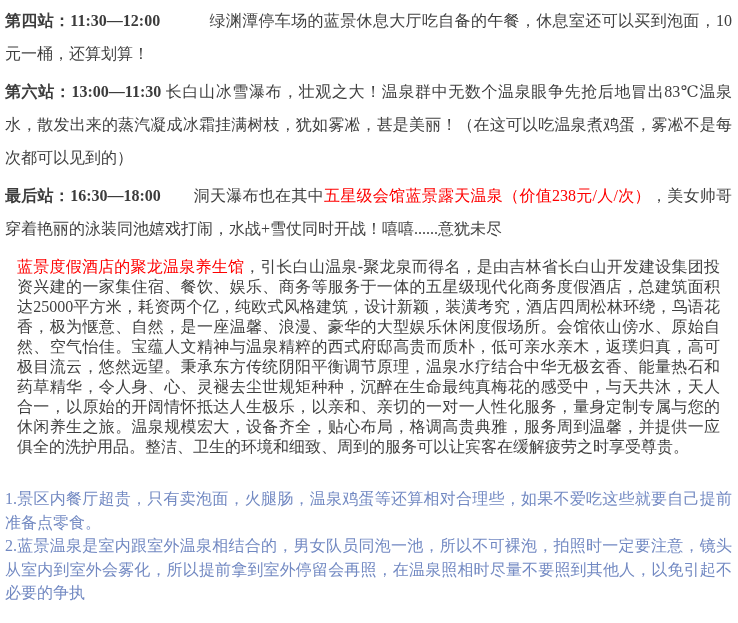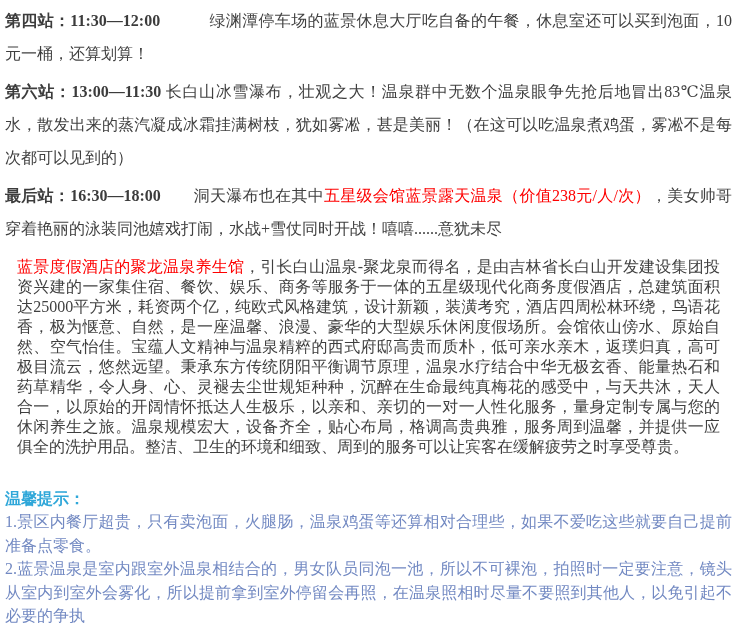--- a/index.html
+++ b/index.html
@@ -62,18 +62,17 @@
 
 
   <p class="station"><span class="station-prefix">第六站：13:00—11:30</span><span> 长白山冰雪瀑布，壮观之大！温泉群中无数个温泉眼争先抢后地冒出83℃温泉水，散发出来的蒸汽凝成冰霜挂满树枝，犹如雾凇，甚是美丽！（在这可以吃温泉煮鸡蛋，雾凇不是每次都可以见到的）</span></p>
 
 
   <p class="station"><span class="station-prefix">最后站：16:30—18:00</span><span>　　洞天瀑布也在其中</span><span class="red-highlight">五星级会馆蓝景露天温泉（价值238元/人/次）</span><span>，美女帅哥穿着艳丽的泳装同池嬉戏打闹，水战+雪仗同时开战！嘻嘻......意犹未尽</span></p>
 
   <p class="hotel-paragraph"><span class="red-highlight">蓝景度假酒店的聚龙温泉养生馆</span><span>，引长白山温泉-聚龙泉而得名，是由吉林省长白山开发建设集团投资兴建的一家集住宿、餐饮、娱乐、商务等服务于一体的五星级现代化商务度假酒店，总建筑面积达25000平方米，耗资两个亿，纯欧式风格建筑，设计新颖，装潢考究，酒店四周松林环绕，鸟语花香，极为惬意、自然，是一座温馨、浪漫、豪华的大型娱乐休闲度假场所。会馆依山傍水、原始自然、空气怡佳。宝蕴人文精神与温泉精粹的西式府邸高贵而质朴，低可亲水亲木，返璞归真，高可极目流云，悠然远望。秉承东方传统阴阳平衡调节原理，温泉水疗结合中华无极玄香、能量热石和药草精华，令人身、心、灵褪去尘世规矩种种，沉醉在生命最纯真梅花的感受中，与天共沐，天人合一，以原始的开阔情怀抵达人生极乐，以亲和、亲切的一对一人性化服务，量身定制专属与您的休闲养生之旅。温泉规模宏大，设备齐全，贴心布局，格调高贵典雅，服务周到温馨，并提供一应俱全的洗护用品。整洁、卫生的环境和细致、周到的服务可以让宾客在缓解疲劳之时享受尊贵。</span></p>
 
   <div class="tips-section">
-    <p class="tips-heading">温馨提示：</p>
     <p class="tip-item">1.景区内餐厅超贵，只有卖泡面，火腿肠，温泉鸡蛋等还算相对合理些，如果不爱吃这些就要自己提前准备点零食。</p>
     <p class="tip-item">2.蓝景温泉是室内跟室外温泉相结合的，男女队员同泡一池，所以不可裸泡，拍照时一定要注意，镜头从室内到室外会雾化，所以提前拿到室外停留会再照，在温泉照相时尽量不要照到其他人，以免引起不必要的争执</p>
   </div>
 
 </div>
 
 </body></html>

